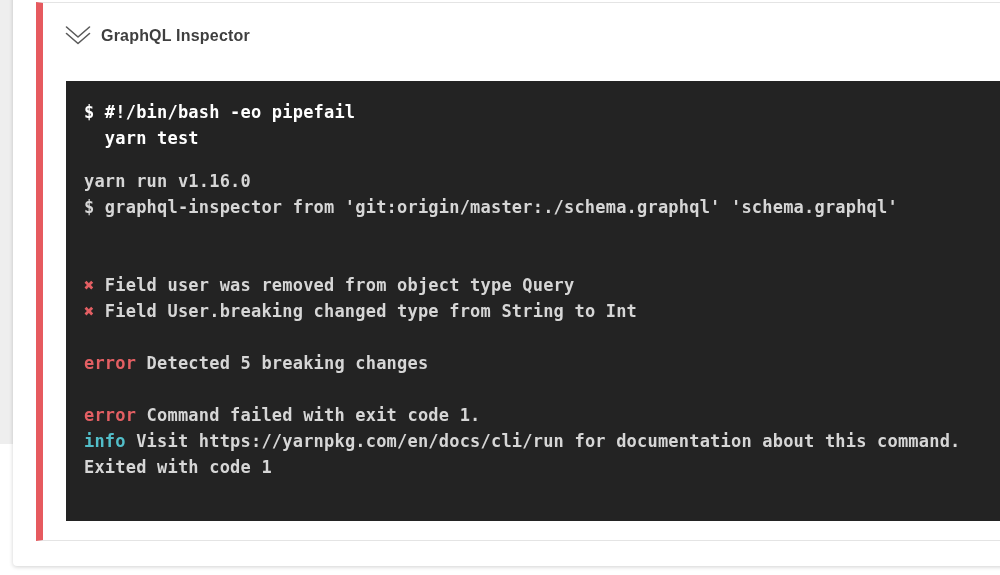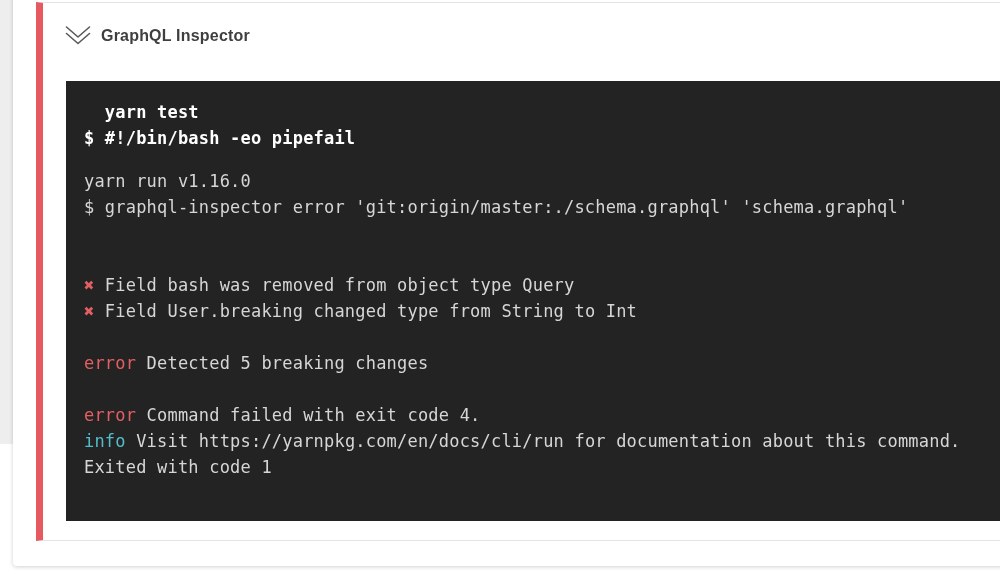--- a/index.html
+++ b/index.html
@@ -73,20 +73,21 @@
     letter-spacing: 0.2px;
     overflow: hidden;
   }
   .cmd-block {
     color: var(--cmd, #ffffff);
     font-weight: bold;
   }
   .out-block {
     margin-top: 17px;
     color: var(--text, #d6d6d6);
+    font-weight: bold;
   }
   .term-line {
     height: 26px;
     line-height: 26px;
     white-space: pre;
   }
   .seg-default { color: var(--text, #d6d6d6); }
   .seg-command { color: var(--cmd, #ffffff); }
   .seg-error   { color: var(--error, #e35f63); }
   .seg-info    { color: var(--info, #52bec9); }
@@ -103,34 +104,34 @@
           <svg width="26" height="22" viewBox="0 0 26 22" xmlns="http://www.w3.org/2000/svg">
             <polyline points="1.5,2 13,12 24.5,2" fill="none" stroke="var(--chev,#5a5a5a)" stroke-width="1.6" stroke-linecap="round" stroke-linejoin="round"></polyline>
             <polyline points="1.5,8.5 13,18.5 24.5,8.5" fill="none" stroke="var(--chev,#5a5a5a)" stroke-width="1.6" stroke-linecap="round" stroke-linejoin="round"></polyline>
           </svg>
         </span>
         <span class="step-title">GraphQL Inspector</span>
       </div>
 
       <div class="terminal">
         <div class="cmd-block">
+            <div class="term-line"><span class="seg-command">$ #!/bin/bash -eo pipefail</span></div>
             <div class="term-line"><span class="seg-command">  yarn test</span></div>
-            <div class="term-line"><span class="seg-command">$ #!/bin/bash -eo pipefail</span></div>
           </div>
         <div class="out-block">
             <div class="term-line"><span class="seg-default">yarn run v1.16.0</span></div>
-            <div class="term-line"><span class="seg-default">$ graphql-inspector error 'git:origin/master:./schema.graphql' 'schema.graphql'</span></div>
+            <div class="term-line"><span class="seg-default">$ graphql-inspector from 'git:origin/master:./schema.graphql' 'schema.graphql'</span></div>
             <div class="term-line">&nbsp;</div>
             <div class="term-line">&nbsp;</div>
-            <div class="term-line"><span class="seg-error">✖</span><span class="seg-default"> Field bash was removed from object type Query</span></div>
+            <div class="term-line"><span class="seg-error">✖</span><span class="seg-default"> Field user was removed from object type Query</span></div>
             <div class="term-line"><span class="seg-error">✖</span><span class="seg-default"> Field User.breaking changed type from String to Int</span></div>
             <div class="term-line">&nbsp;</div>
             <div class="term-line"><span class="seg-error">error</span><span class="seg-default"> Detected 5 breaking changes</span></div>
             <div class="term-line">&nbsp;</div>
-            <div class="term-line"><span class="seg-error">error</span><span class="seg-default"> Command failed with exit code 4.</span></div>
+            <div class="term-line"><span class="seg-error">error</span><span class="seg-default"> Command failed with exit code 1.</span></div>
             <div class="term-line"><span class="seg-info">info</span><span class="seg-default"> Visit https://yarnpkg.com/en/docs/cli/run for documentation about this command.</span></div>
             <div class="term-line"><span class="seg-default">Exited with code 1</span></div>
           </div>
       </div>
 
     </div>
   </div>
 </div>
 
 </body></html>

